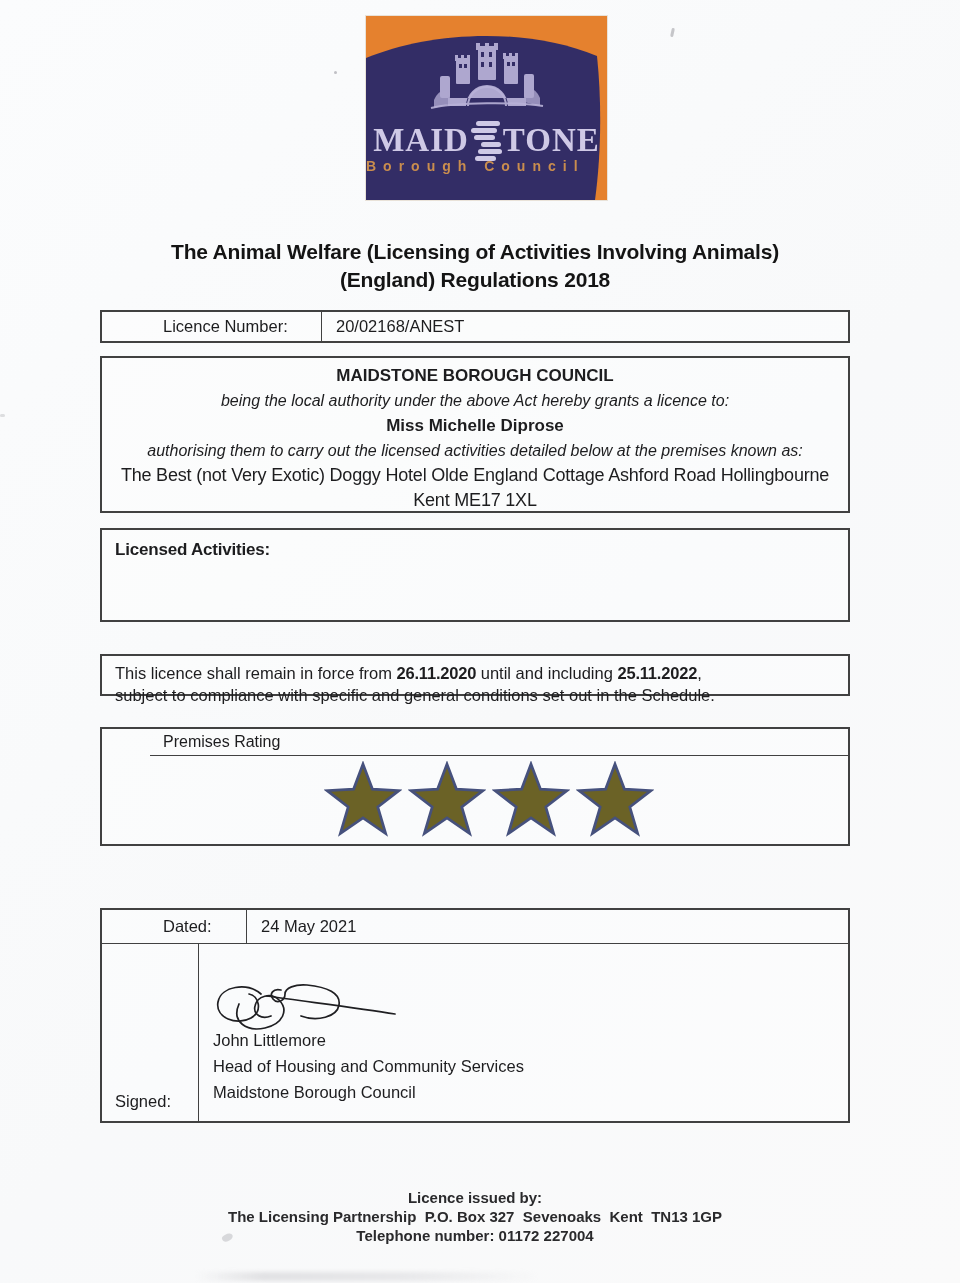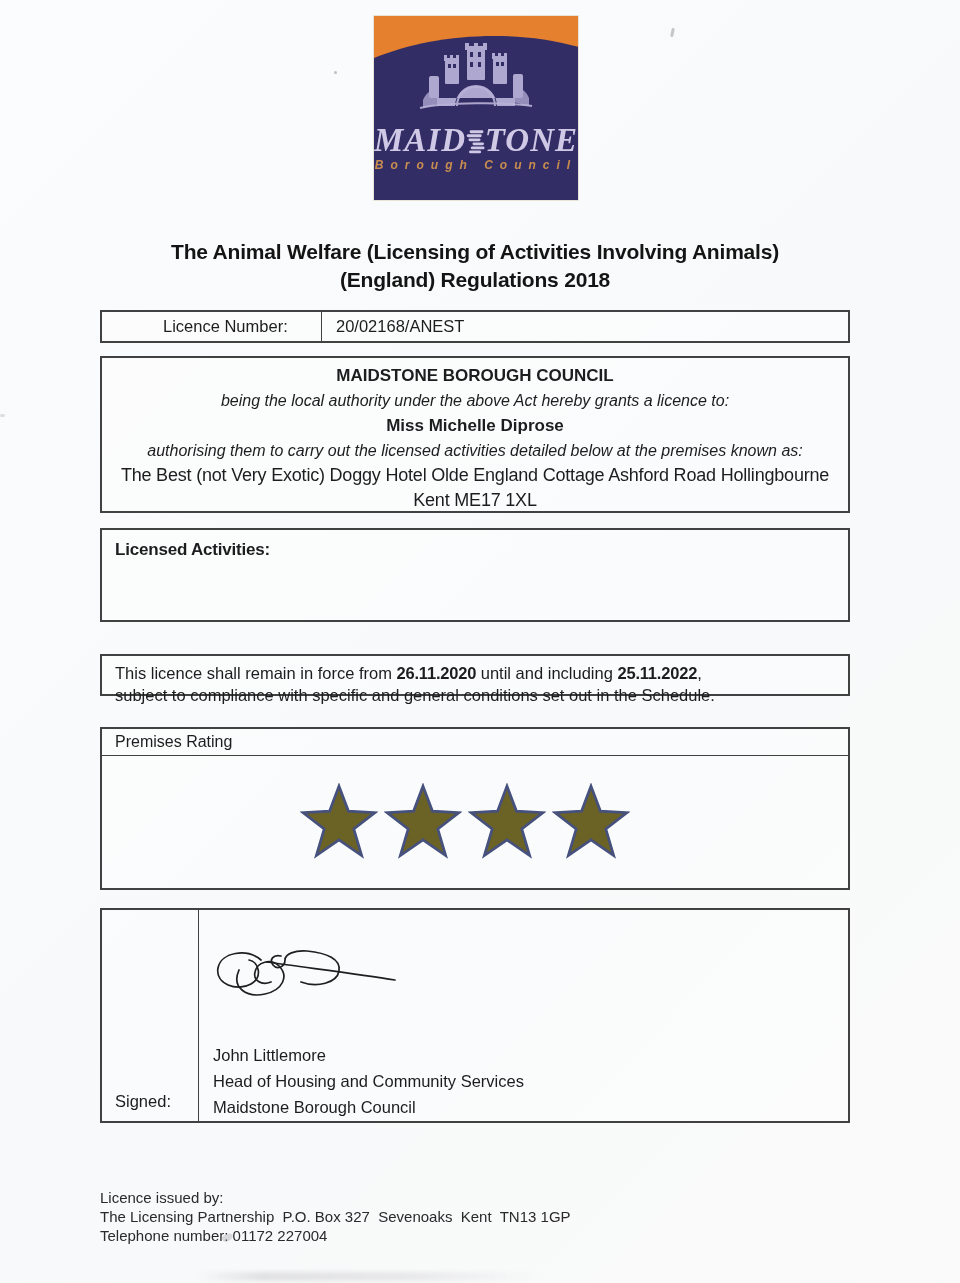--- a/index.html
+++ b/index.html
@@ -16,39 +16,38 @@
   body{
     background:var(--page-bg);
     font-family:"Liberation Sans",sans-serif;
     color:var(--ink);
     position:relative;
   }
   .page{position:absolute;inset:0;background:linear-gradient(135deg,#fbfcfd 0%,#f8f9fa 55%,#fafafa 100%);}
 
   
   .logo{
-    position:absolute;left:374px;top:16px;width:204px;height:184px;
+    position:absolute;left:366px;top:16px;width:241px;height:184px;
     background:var(--logo-orange);
     overflow:hidden;
     box-shadow:0 0 0 1px #e9e2d8;
-    font-style:italic;
   }
   .logo-navy-svg{position:absolute;inset:0;}
   .logo-emblem{position:absolute;left:50%;top:26px;transform:translateX(-50%);}
   .logo-wordmark{
     position:absolute;left:0;right:0;top:99px;
     display:flex;justify-content:center;align-items:center;
     font-family:"Liberation Serif",serif;font-weight:700;
     font-size:33px;letter-spacing:1px;color:var(--logo-text);
     line-height:36px;
   }
   .logo-s{margin:6px -1px 0 -1px;}
   .logo-subtitle{
-    position:absolute;left:0;right:0;top:142px;text-align:center;
-    font-size:12px;font-weight:700;letter-spacing:7px;color:var(--logo-subtext);
+    position:absolute;left:0;right:0;top:142px;
+    font-size:14px;font-weight:700;letter-spacing:7px;color:var(--logo-subtext);
   }
 
   
   .doc-title{
     position:absolute;left:100px;top:238px;width:750px;
     text-align:center;font-weight:700;font-size:21px;line-height:28px;
     white-space:pre-wrap;color:#141414;letter-spacing:-0.2px;
   }
 
   
@@ -68,39 +67,39 @@
   .premises{font-weight:400;font-size:18px;white-space:pre-wrap;letter-spacing:-0.2px;}
 
   .activities-box{top:528px;height:94px;padding:10px 13px;}
   .activities-label{font-weight:700;font-size:17px;margin-bottom:7px;letter-spacing:-0.2px;}
   .activities-text{font-size:16.5px;line-height:25px;white-space:pre-wrap;}
 
   .validity-box{top:654px;height:42px;padding:6px 13px;}
   .validity-text{font-size:16.5px;line-height:22px;white-space:pre-wrap;}
   .validity-text b{font-weight:700;letter-spacing:-0.2px;}
 
-  .rating-box{top:727px;height:163px;display:flex;flex-direction:column;}
+  .rating-box{top:727px;height:119px;display:flex;flex-direction:column;padding-left:48px;}
   .rating-header{height:27px;border-bottom:1.5px solid var(--border);display:flex;align-items:center;padding-left:13px;font-size:16px;flex:none;}
   .rating-body{flex:1;display:flex;align-items:center;justify-content:center;gap:6px;padding-right:20px;}
   .rating-body svg{display:block;}
 
   .signature-table{top:908px;height:215px;display:flex;flex-direction:column;}
   .sig-row1{height:34px;border-bottom:1.5px solid var(--border);flex:none;}
   .sig-row1 .cell-label{width:97px;font-size:16.5px;}
   .sig-row1 .dated-value{display:flex;align-items:center;padding-left:14px;font-size:16.5px;}
   .sig-row2{flex:1;display:flex;}
   .sig-row2 .cell-label{width:97px;align-items:flex-end;padding-bottom:10px;font-size:16.5px;}
-  .sig-cell{flex:1;position:relative;padding:0 0 1px 14px;display:flex;flex-direction:column;justify-content:flex-end;}
+  .sig-cell{flex:1;position:relative;padding:0 0 16px 14px;display:flex;flex-direction:column;justify-content:flex-end;}
   .signature-svg{position:absolute;left:10px;top:34px;}
   .sig-line{font-size:16.5px;line-height:26px;}
 
   
   .footer{
-    position:absolute;left:100px;top:1188px;width:750px;
-    font-size:15px;line-height:19px;color:#2a2a2c;
+    position:absolute;left:100px;top:1188px;width:750px;text-align:center;
+    font-size:15px;line-height:19px;color:#2a2a2c;font-weight:bold;
   }
   .footer div{white-space:pre-wrap;}
 
   
   .speck{position:absolute;background:#9a9aa0;opacity:.55;border-radius:2px;}
   .speck-a{left:671px;top:28px;width:3px;height:9px;transform:rotate(12deg);}
   .speck-b{left:222px;top:1234px;width:11px;height:7px;opacity:.35;transform:rotate(-30deg);border-radius:40% 60% 50% 50%;}
   .speck-c{left:0;top:414px;width:5px;height:3px;opacity:.3;}
   .speck-d{left:334px;top:71px;width:3px;height:3px;opacity:.6;border-radius:50%;}
   .smudge{position:absolute;left:195px;top:1272px;width:345px;height:9px;
@@ -206,20 +205,24 @@
         <svg width="78" height="78" viewBox="0 0 100 100">
           <polygon points="50,4 62,36 96,38 69,59 79,93 50,73 21,93 31,59 4,38 38,36" fill="#6b6226" stroke="#46517d" stroke-width="3.5"></polygon>
         </svg>
         <svg width="78" height="78" viewBox="0 0 100 100">
           <polygon points="50,4 62,36 96,38 69,59 79,93 50,73 21,93 31,59 4,38 38,36" fill="#6b6226" stroke="#46517d" stroke-width="3.5"></polygon>
         </svg>
       </div>
   </div>
 
   <div class="box signature-table">
+    <div class="sig-row1 row">
+      <div class="cell-label">Dated:</div>
+      <div class="dated-value">24 May 2021</div>
+    </div>
     <div class="sig-row2">
       <div class="cell-label">Signed:</div>
       <div class="sig-cell">
         <svg class="signature-svg" width="195" height="58" viewBox="0 0 195 58">
           <g fill="none" stroke="#1f1f22" stroke-width="1.7" stroke-linecap="round">
             <path d="M52,16 C38,4 12,8 9,24 C6,40 28,48 42,40 C54,33 50,18 40,16"></path>
             <path d="M30,26 C22,44 38,54 56,50 C74,46 80,32 70,22 C62,14 48,18 46,28 C44,36 52,42 62,38"></path>
             <path d="M72,12 C64,10 60,16 64,21 C68,26 76,23 76,16 C76,10 86,6 98,7 C118,9 132,15 130,27 C128,39 108,44 92,38"></path>
             <path d="M58,18 C100,24 150,30 186,36"></path>
           </g>

